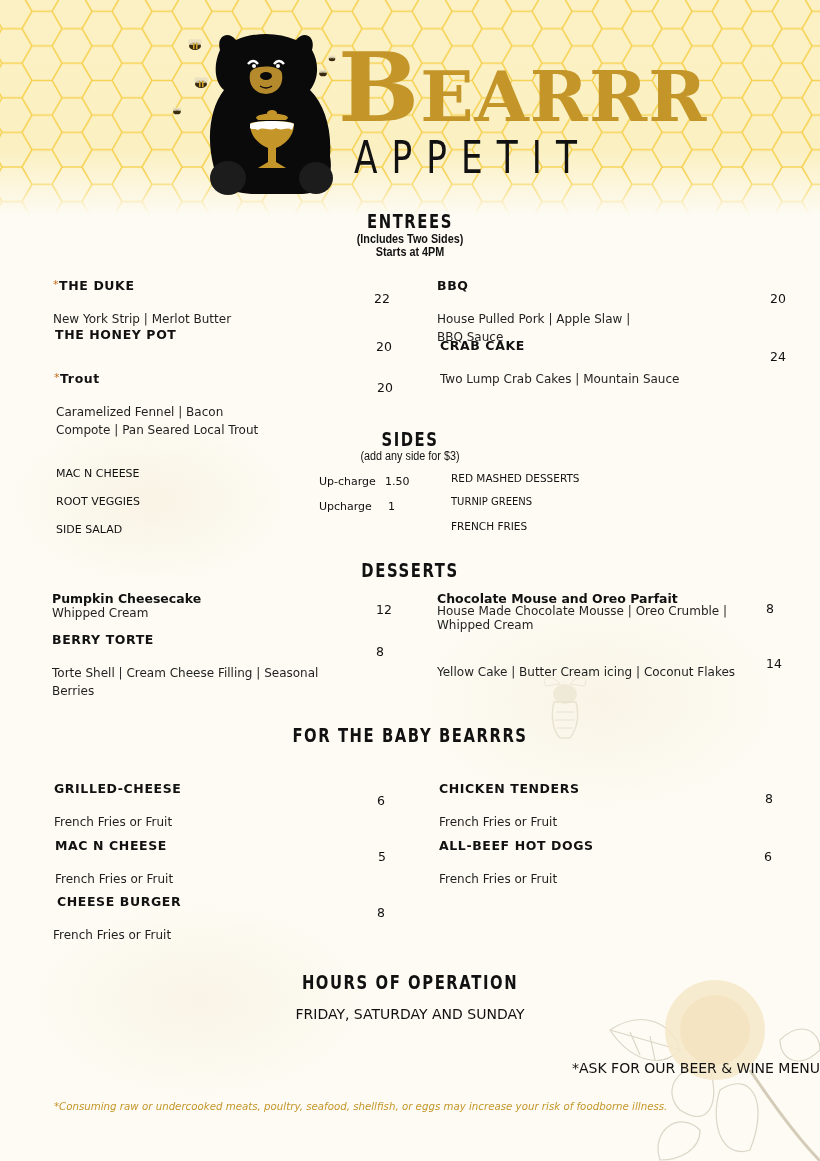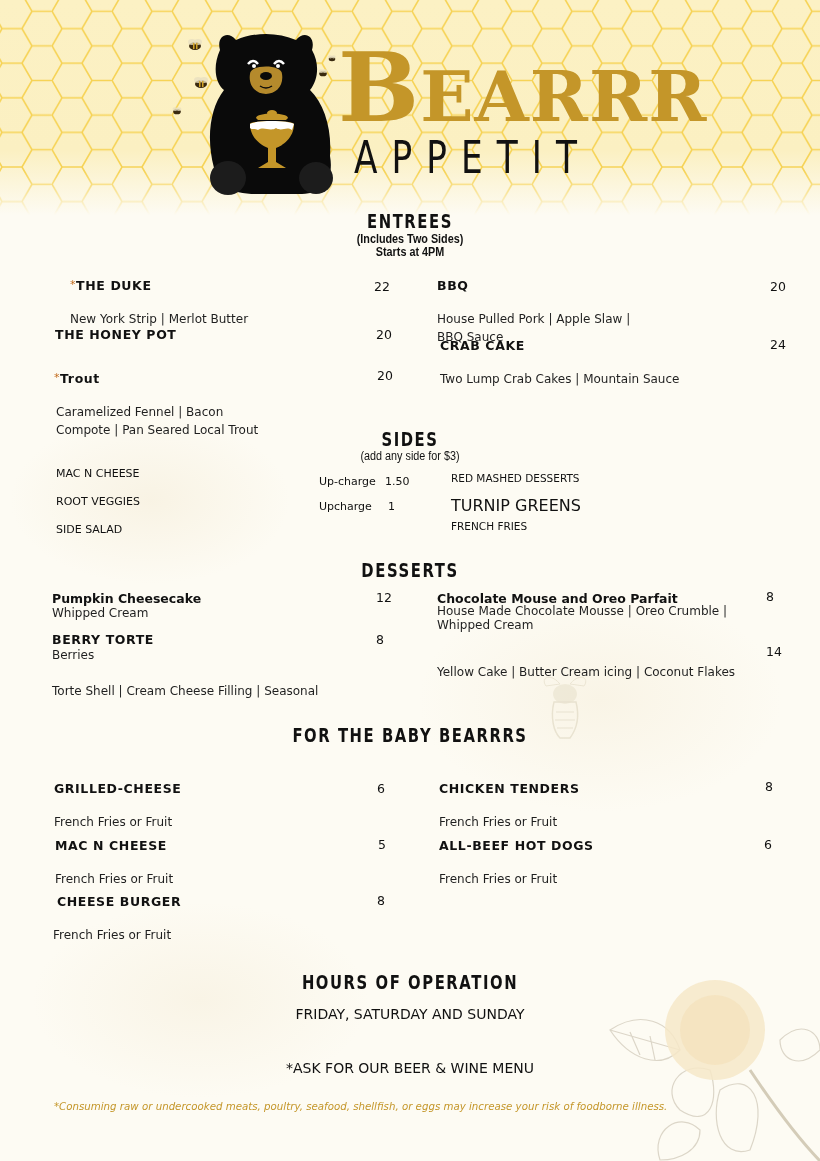--- a/index.html
+++ b/index.html
@@ -58,35 +58,35 @@
     font-family: "DejaVu Sans", sans-serif; font-weight: bold;
     font-size: 12.5px; letter-spacing: 0.6px; color: #111; white-space: nowrap;
   }
   .item-name .star { color: #c26a1c; font-weight: normal; font-size: 11px; vertical-align: top; }
   .item-desc {
     font-family: "DejaVu Sans", sans-serif; font-size: 12px;
     color: #1f1f1f; line-height: 17.5px; margin-top: 18px; white-space: nowrap;
   }
   .price {
     position: absolute; font-family: "DejaVu Sans", sans-serif;
-    font-size: 12.5px; color: #111;
+    font-size: 12.5px; color: #111; margin-top: 12px;
   }
   .side-item {
     position: absolute; font-family: "DejaVu Sans", sans-serif;
     font-size: 11px; color: #111; white-space: nowrap;
   }
   .dessert-name { font-size: 12.5px; letter-spacing: 0; }
   .dessert-name.caps { letter-spacing: 0.6px; }
 
   .hours-days {
     position: absolute; left: 0; width: 820px; text-align: center;
     font-family: "DejaVu Sans", sans-serif; font-size: 14px; color: #111;
   }
   .beer-wine {
-    position: absolute; left: 0; width: 820px; text-align: center;
+    position: absolute; left: 0; width: 820px; text-align: right;
     font-family: "DejaVu Sans", sans-serif; font-size: 14px; color: #111;
   }
   .disclaimer {
     position: absolute; left: 54px; top: 1100px; width: 720px;
     font-family: "DejaVu Sans", sans-serif; font-style: italic;
     font-size: 11px; color: #c49629; white-space: nowrap;
     transform: scaleX(0.93); transform-origin: left top;
   }
   .flower { position: absolute; left: 600px; top: 960px; }
   .watermark-bee { position: absolute; left: 540px; top: 672px; opacity: 0.5; }
@@ -166,21 +166,21 @@
       <ellipse cx="14" cy="4" rx="4" ry="3" fill="#e8e0c0" opacity="0.8"></ellipse>
   </svg>
   <div class="title-bearrr"><span class="big">B</span><span>EARRR</span></div>
   <div class="title-appetit">APPETIT</div>
 </div>
 
 <div class="section-title" style="top:210px">ENTREES</div>
 <div class="section-sub" style="top:233px">(Includes Two Sides)</div>
 <div class="section-sub" style="top:246px">Starts at 4PM</div>
 
-<div class="item" style="left:70px;top:278px">
+<div class="item" style="left:53px;top:278px">
   <div class="item-name"><span class="star">*</span><span>THE DUKE</span></div>
   <div class="item-desc">New York Strip | Merlot Butter</div>
 </div>
 <div class="price" style="left:374px;top:279px">22</div>
 
 <div class="item" style="left:55px;top:327px">
   <div class="item-name">THE HONEY POT</div>
 </div>
 <div class="price" style="left:376px;top:327px">20</div>
 
@@ -210,35 +210,35 @@
 <div class="side-item" style="left:56px;top:467px">MAC N CHEESE</div>
 <div class="side-item" style="left:56px;top:495px">ROOT VEGGIES</div>
 <div class="side-item" style="left:56px;top:523px">SIDE SALAD</div>
 
 <div class="side-item" style="left:319px;top:475px">Up-charge</div>
 <div class="side-item" style="left:385px;top:475px">1.50</div>
 <div class="side-item" style="left:319px;top:500px">Upcharge</div>
 <div class="side-item" style="left:388px;top:500px">1</div>
 
 <div class="side-item" style="left:451px;top:472px;font-size:10.5px">RED MASHED DESSERTS</div>
-<div class="side-item" style="left:451px;top:496px;font-size:16px">TURNIP GREENS</div>
+<div class="side-item" style="left:451px;top:496px;font-size:10px">TURNIP GREENS</div>
 <div class="side-item" style="left:451px;top:520px;font-size:10.5px">FRENCH FRIES</div>
 
 <div class="section-title" style="top:559px">DESSERTS</div>
 
 <div class="item" style="left:52px;top:591px">
   <div class="item-name dessert-name">Pumpkin Cheesecake</div>
   <div class="item-desc" style="margin-top:-1px">Whipped Cream</div>
 </div>
 <div class="price" style="left:376px;top:590px">12</div>
 
 <div class="item" style="left:52px;top:632px">
   <div class="item-name dessert-name caps">BERRY TORTE</div>
+  <div class="item-desc">Torte Shell | Cream Cheese Filling | Seasonal</div>
   <div class="item-desc" style="margin-top:0">Berries</div>
-  <div class="item-desc">Torte Shell | Cream Cheese Filling | Seasonal</div>
 </div>
 <div class="price" style="left:376px;top:632px">8</div>
 
 <div class="item" style="left:437px;top:591px">
   <div class="item-name dessert-name">Chocolate Mouse and Oreo Parfait</div>
   <div class="item-desc" style="margin-top:-2px;line-height:14px">House Made Chocolate Mousse | Oreo Crumble |</div>
   <div class="item-desc" style="margin-top:0;line-height:14px">Whipped Cream</div>
 </div>
 <div class="price" style="left:766px;top:589px">8</div>
 

